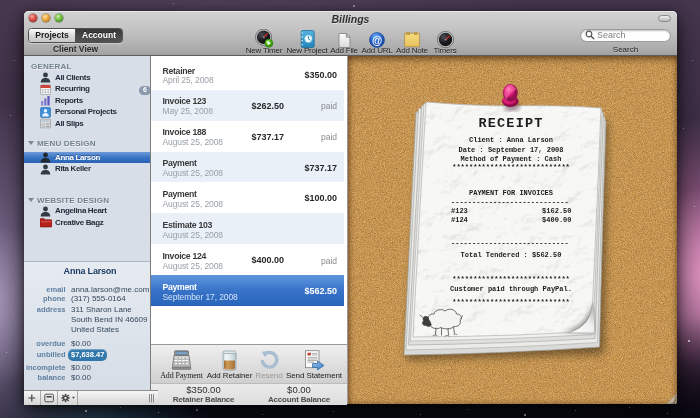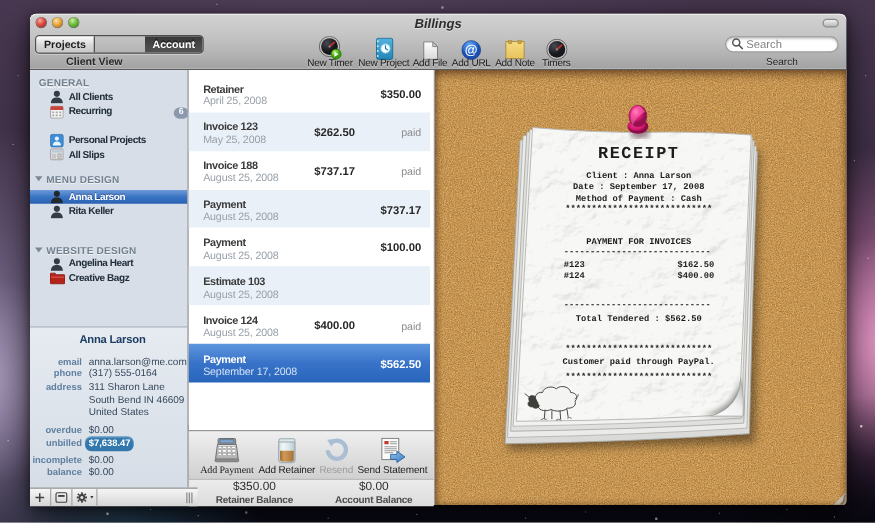--- a/index.html
+++ b/index.html
@@ -30,21 +30,21 @@
     border-bottom:1px solid #5c5c5c;}
   .light{position:absolute;top:2.5px;width:8.5px;height:8.5px;border-radius:50%;}
   #lred{left:4.5px;background:radial-gradient(circle at 3px 2.5px,#f9a9a0,#d94c42 45%,#922e26 90%);box-shadow:0 0 0 .5px rgba(70,25,20,.8);}
   #lorange{left:17.5px;background:radial-gradient(circle at 3px 2.5px,#ffe2a4,#e8a83f 45%,#a96a1e 90%);box-shadow:0 0 0 .5px rgba(100,65,15,.8);}
   #lgreen{left:30.5px;background:radial-gradient(circle at 3px 2.5px,#cdeea6,#6cbc3c 45%,#427f20 90%);box-shadow:0 0 0 .5px rgba(45,80,20,.8);}
   #wtitle{position:absolute;left:0;top:1.5px;width:100%;text-align:center;
     font-size:10.5px;font-weight:bold;color:#2e2e2e;text-shadow:0 1px 0 rgba(255,255,255,.45);font-style:italic;}
   #lozenge{position:absolute;left:634px;top:4px;width:13px;height:6.5px;border-radius:4px;
     background:linear-gradient(180deg,#efefef,#b9b9b9);border:1px solid #8a8a8a;box-sizing:border-box;}
   
-  #tabs{position:absolute;left:4px;top:17px;height:12.5px;border:1px solid #4f4f4f;border-radius:3.5px;overflow:hidden;display:flex;box-shadow:0 1px 0 rgba(255,255,255,.3);gap:40px;}
+  #tabs{position:absolute;left:4px;top:17px;height:12.5px;border:1px solid #4f4f4f;border-radius:3.5px;overflow:hidden;display:flex;box-shadow:0 1px 0 rgba(255,255,255,.3);}
   .tab{height:100%;display:flex;align-items:center;justify-content:center;font-size:8.5px;font-weight:bold;}
   #tabP{width:46px;background:linear-gradient(180deg,#fdfdfd,#d7d7d7 55%,#c8c8c8);color:#1b1b1b;border-right:1px solid #4f4f4f;}
   #tabA{width:46px;background:linear-gradient(180deg,#383838,#4a4a4a 60%,#525252);color:#fff;text-shadow:0 -1px 0 rgba(0,0,0,.5);}
   #clientview{position:absolute;left:4px;top:32.5px;width:95px;text-align:center;font-size:8.5px;font-weight:bold;color:#262626;text-shadow:0 1px 0 rgba(255,255,255,.35);}
   .tbitem{position:absolute;top:17px;width:60px;text-align:center;white-space:nowrap;}
   .tbitem .ic{height:19.5px;display:flex;align-items:flex-end;justify-content:center;}
   .tbitem .lb{font-size:8px;letter-spacing:-0.2px;color:#1d1d1d;margin-top:-2px;text-shadow:0 1px 0 rgba(255,255,255,.3);}
   
   #search{position:absolute;left:556px;top:17.5px;width:91px;height:13px;border-radius:7px;
     background:#fff;border:1px solid #9a9a9a;box-sizing:border-box;
@@ -276,20 +276,28 @@
             <rect x=".5" y="1" width="10" height="9.5" rx="1" fill="#f5f5f5" stroke="#888" stroke-width=".6"></rect>
             <path d="M.5 2 a1 1 0 0 1 1-1 h8 a1 1 0 0 1 1 1 v2 h-10 z" fill="#cc4439"></path>
             <rect x="1.8" y="5.2" width="1.6" height="1.4" fill="#aaa"></rect>
             <rect x="4.6" y="5.2" width="1.6" height="1.4" fill="#aaa"></rect>
             <rect x="7.4" y="5.2" width="1.6" height="1.4" fill="#aaa"></rect>
             <rect x="1.8" y="7.6" width="1.6" height="1.4" fill="#aaa"></rect>
             <rect x="4.6" y="7.6" width="1.6" height="1.4" fill="#aaa"></rect>
             <rect x="7.4" y="7.6" width="1.6" height="1.4" fill="#aaa"></rect>
           </svg></span>
         <span class="st">Recurring</span>
+      </div>
+    <div class="srow" style="top:39px;">
+        <span class="sic"><svg width="11" height="11" viewBox="0 0 11 11">
+            <rect x="1" y="6" width="2.2" height="4.5" fill="#8f86d8"></rect>
+            <rect x="4.2" y="3.5" width="2.2" height="7" fill="#7a6fcc"></rect>
+            <rect x="7.4" y="1" width="2.2" height="9.5" fill="#5f53c0"></rect>
+          </svg></span>
+        <span class="st">Reports</span>
       </div>
     <div class="srow" style="top:50.5px;">
         <span class="sic"><svg width="11" height="11" viewBox="0 0 11 11">
             <rect x=".3" y=".3" width="10.4" height="10.4" rx="2" fill="#3d8ed6" stroke="#2a5f9e" stroke-width=".5"></rect>
             <path d="M5.5 2.1 a1.7 1.7 0 0 1 0 3.4 a1.7 1.7 0 0 1 0 -3.4 Z M2.2 9.4 c0 -2.4 1.5 -3.3 3.3 -3.3 c1.8 0 3.3 .9 3.3 3.3 Z" fill="#eaf4fc"></path>
           </svg></span>
         <span class="st">Personal Projects</span>
       </div>
     <div class="srow" style="top:62px;">
         <span class="sic"><svg width="11" height="11" viewBox="0 0 11 11">

